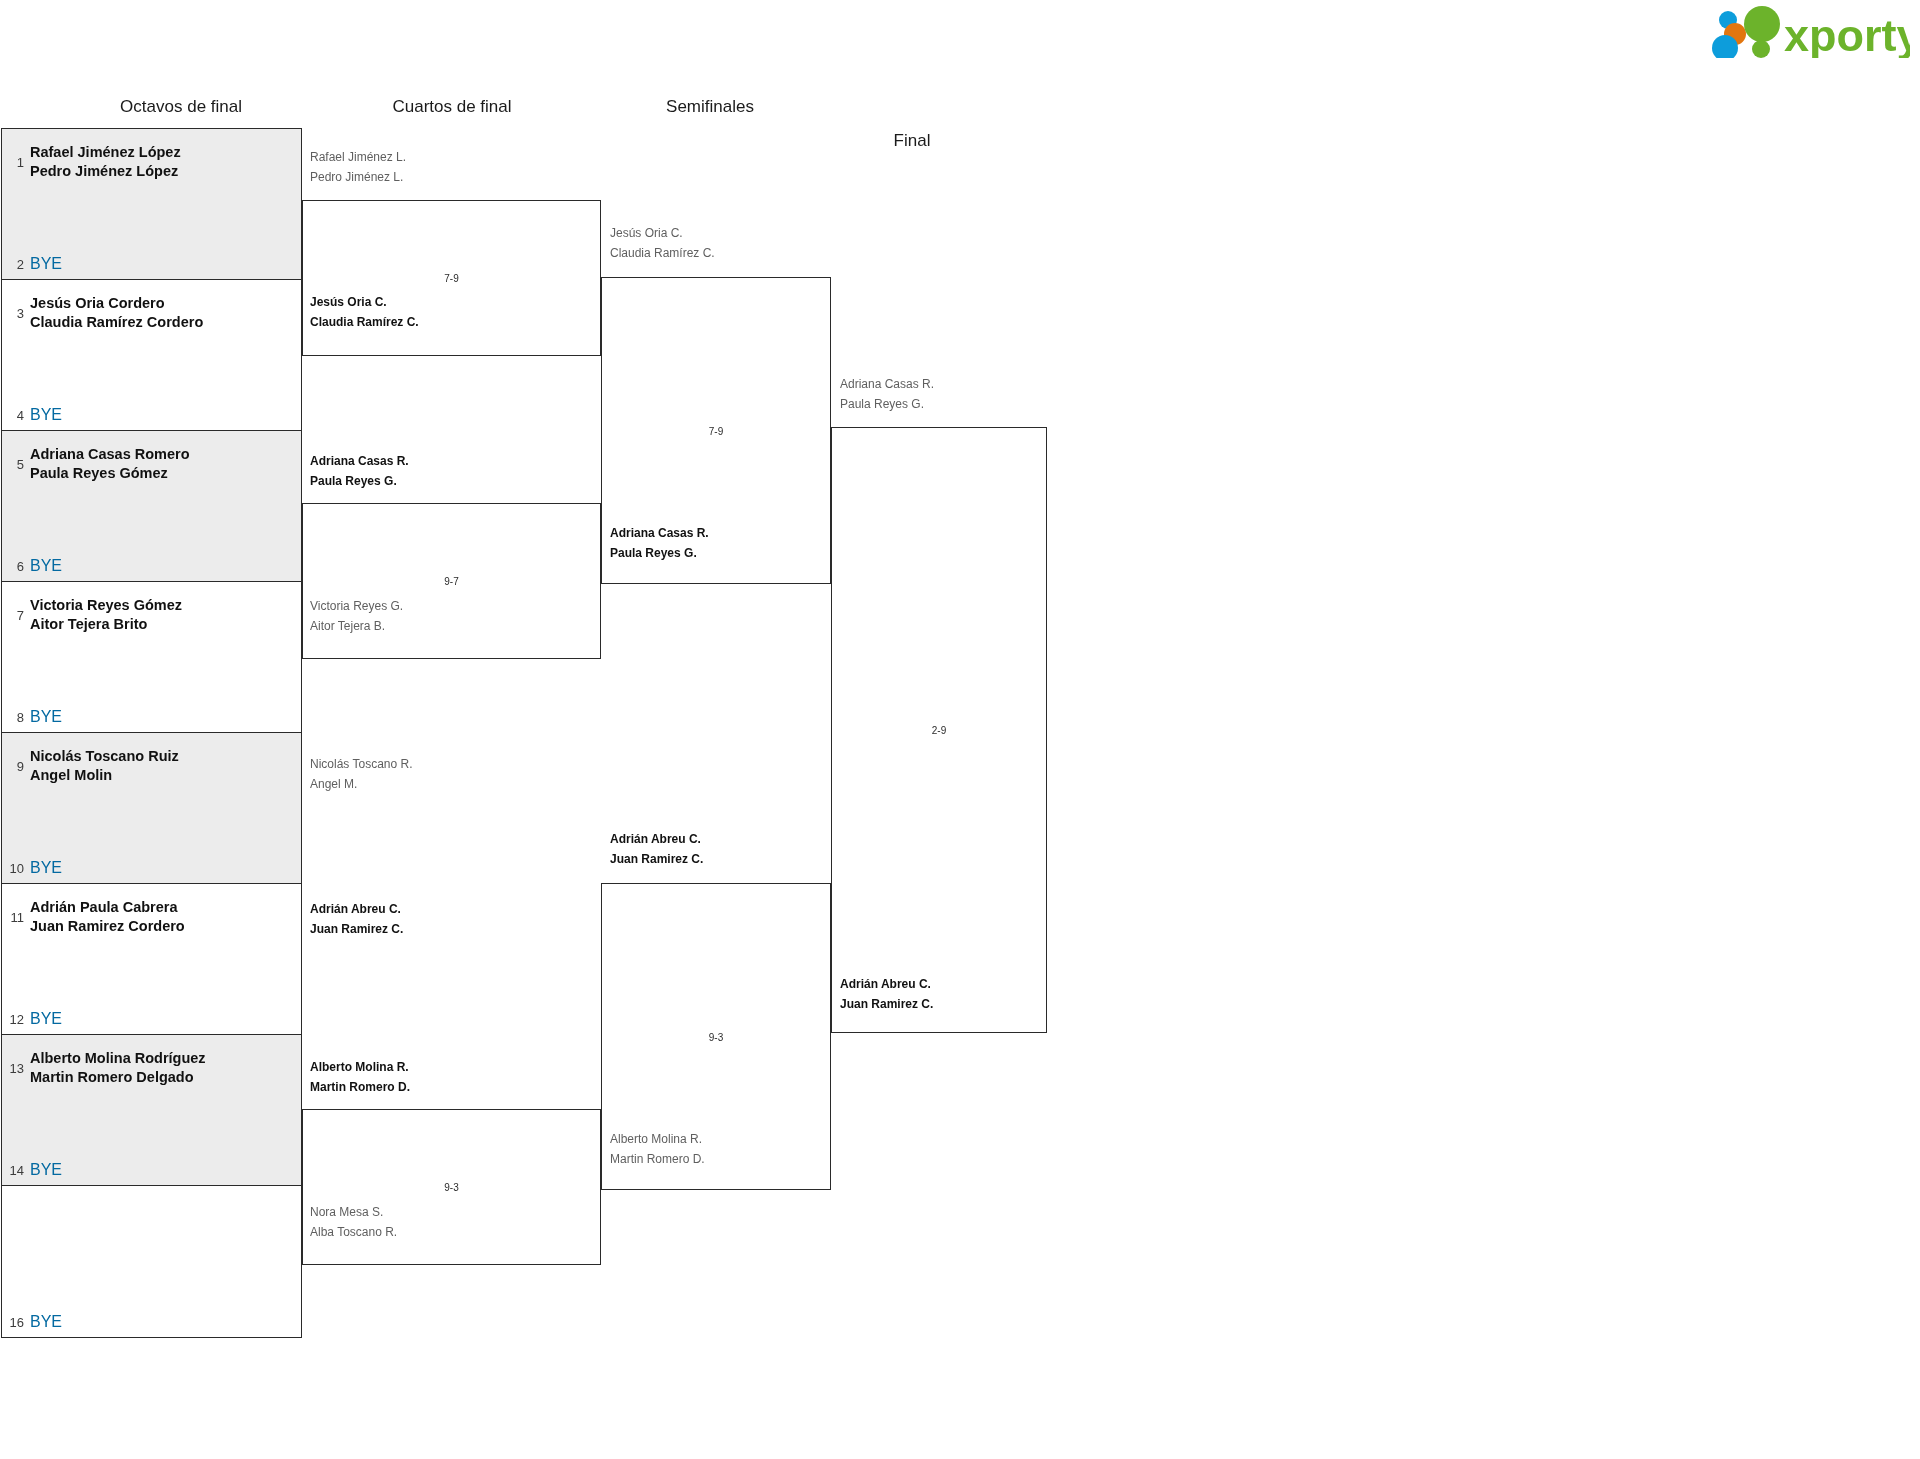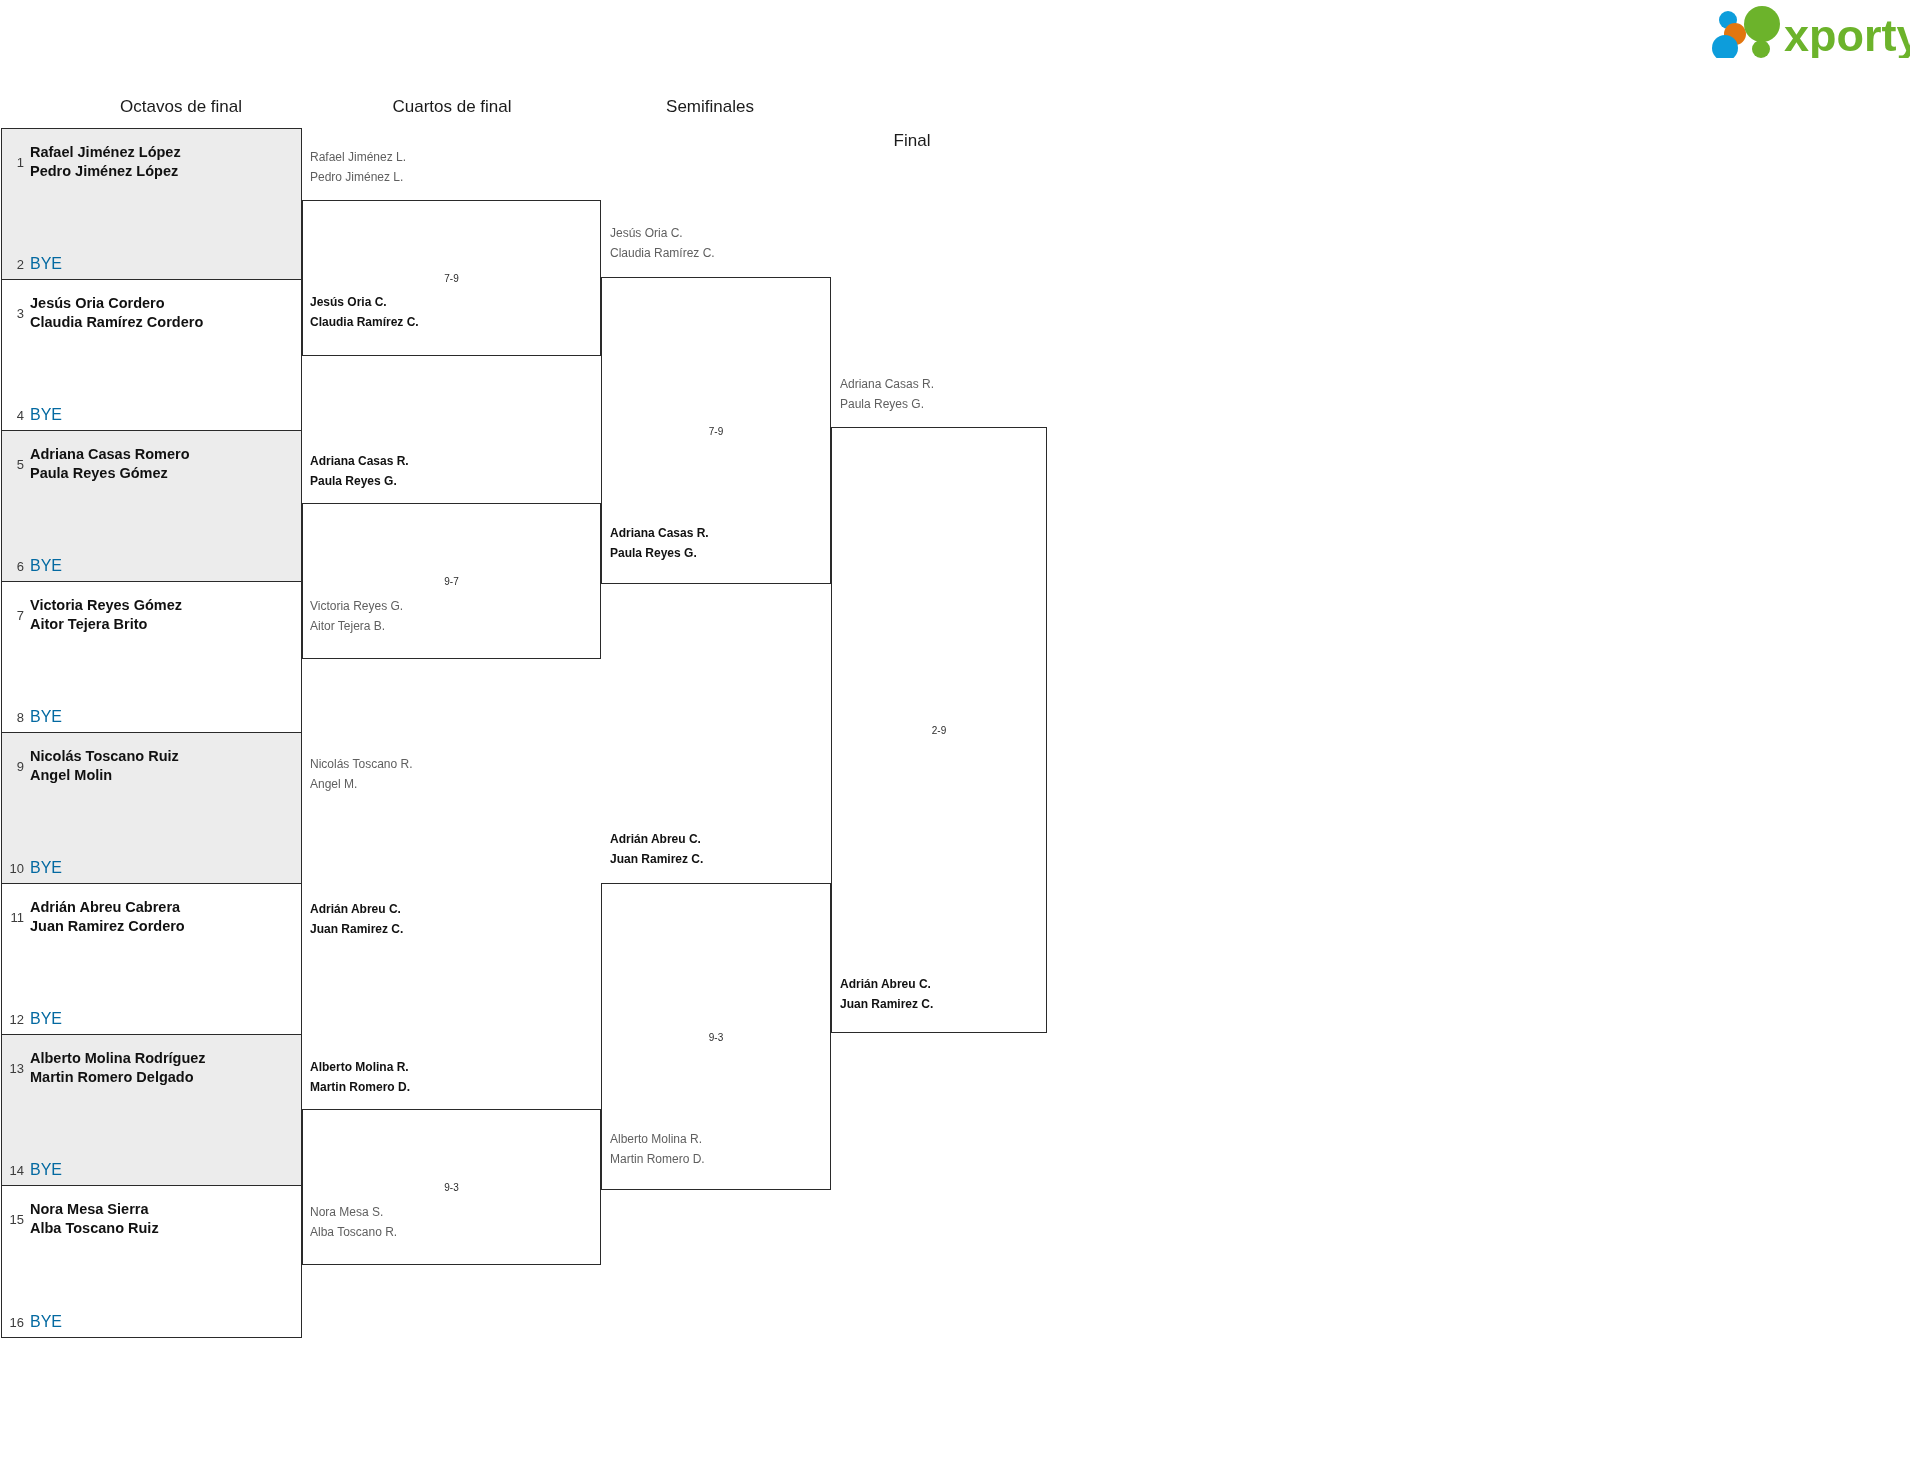--- a/index.html
+++ b/index.html
@@ -213,21 +213,21 @@
       <div class="r1-slot bottom">
         <span class="seed">10</span>
         <span class="r1-bye">BYE</span>
       </div>
     </div>
 
     <div class="r1-pair">
       <div class="r1-slot top">
         <span class="seed">11</span>
         <span class="r1-names">
-          <span>Adrián Abreu Cabrera</span><br>
+          <span>Adrián Paula Cabrera</span><br>
           <span>Juan Ramirez Cordero</span>
         </span>
       </div>
       <div class="r1-slot bottom">
         <span class="seed">12</span>
         <span class="r1-bye">BYE</span>
       </div>
     </div>
 
     <div class="r1-pair shaded">
@@ -238,27 +238,20 @@
           <span>Martin Romero Delgado</span>
         </span>
       </div>
       <div class="r1-slot bottom">
         <span class="seed">14</span>
         <span class="r1-bye">BYE</span>
       </div>
     </div>
 
     <div class="r1-pair">
-      <div class="r1-slot top">
-        <span class="seed">15</span>
-        <span class="r1-names">
-          <span>Nora Mesa Sierra</span><br>
-          <span>Alba Toscano Ruiz</span>
-        </span>
-      </div>
       <div class="r1-slot bottom">
         <span class="seed">16</span>
         <span class="r1-bye">BYE</span>
       </div>
     </div>
   </div>
 
   <div class="match-box" style="left:302px; top:200px; width:299px; height:156px;">
     <div class="score">7-9</div>
   </div>

